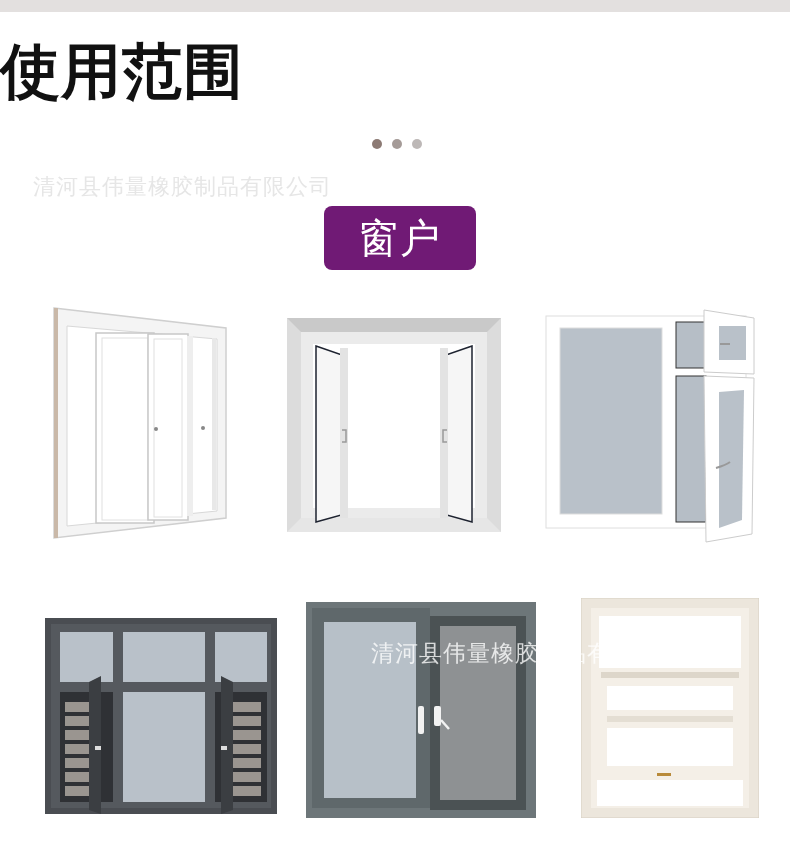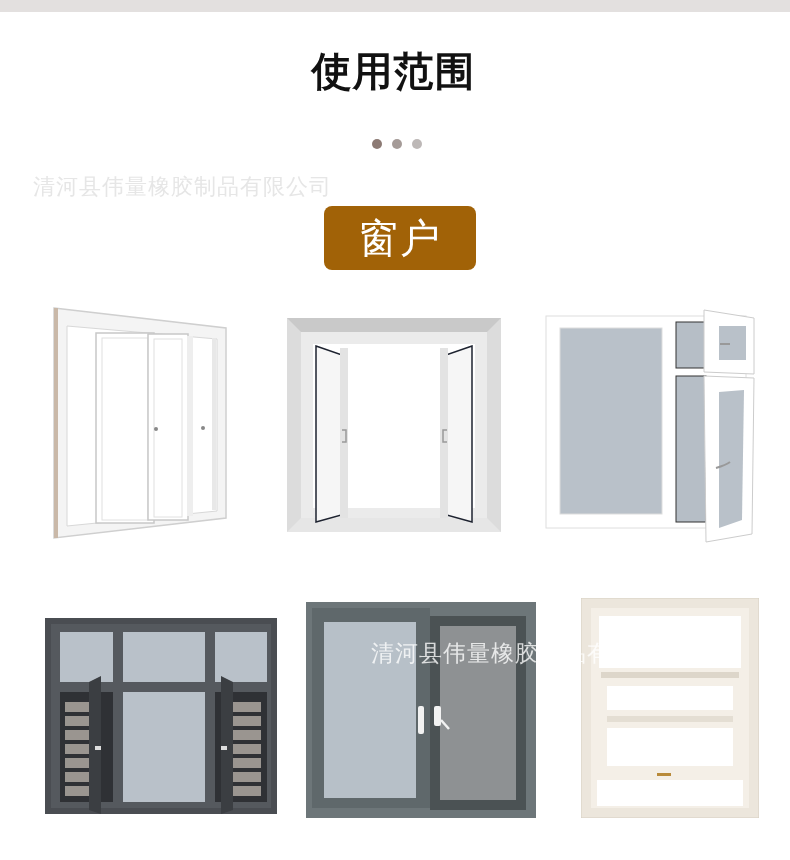--- a/index.html
+++ b/index.html
@@ -1,25 +1,25 @@
 <!DOCTYPE html>
 <html><head>
 <meta charset="utf-8">
 <style>
   * { margin:0; padding:0; box-sizing:border-box; }
   html, body { width:790px; height:860px; background:#ffffff; overflow:hidden; }
   body { position:relative; font-family:"DejaVu Sans", sans-serif; }
   .topbar { position:absolute; left:0; top:0; width:790px; height:12px; background:#e3e0df; }
-  .title { position:absolute; left:0; top:34px; width:787px; text-align:center; font-size:40px; font-weight:bold; color:#111; letter-spacing:1px; line-height:74px; }
+  .title { position:absolute; left:0; top:34px; width:787px; text-align:left; font-size:60px; font-weight:bold; color:#111; letter-spacing:1px; line-height:74px; }
   .dots { position:absolute; top:139px; left:372px; display:flex; gap:10px; }
   .dot { width:10px; height:10px; border-radius:50%; }
   .wm { position:absolute; font-size:22px; color:#d8d8d8; white-space:nowrap; letter-spacing:1px;text-align:center; }
   .wm1 { left:33px; top:172px; color:#e6e6e6; }
   .wm2 { left:371px; top:638px; color:rgba(255,255,255,0.78); font-size:23px; }
-  .badge { position:absolute; left:324px; top:206px; width:152px; height:64px; background:#a16207; border-radius:8px; color:#fff; font-size:40px; text-align:center; line-height:64px; letter-spacing:2px; }
+  .badge { position:absolute; left:324px; top:206px; width:152px; height:64px; background:#701a75; border-radius:8px; color:#fff; font-size:40px; text-align:center; line-height:64px; letter-spacing:2px; }
   .win { position:absolute; }
 </style>
 </head>
 <body>
 
 <div class="topbar"></div>
 
 <div class="title">使用范围</div>
 
 <div class="dots">

